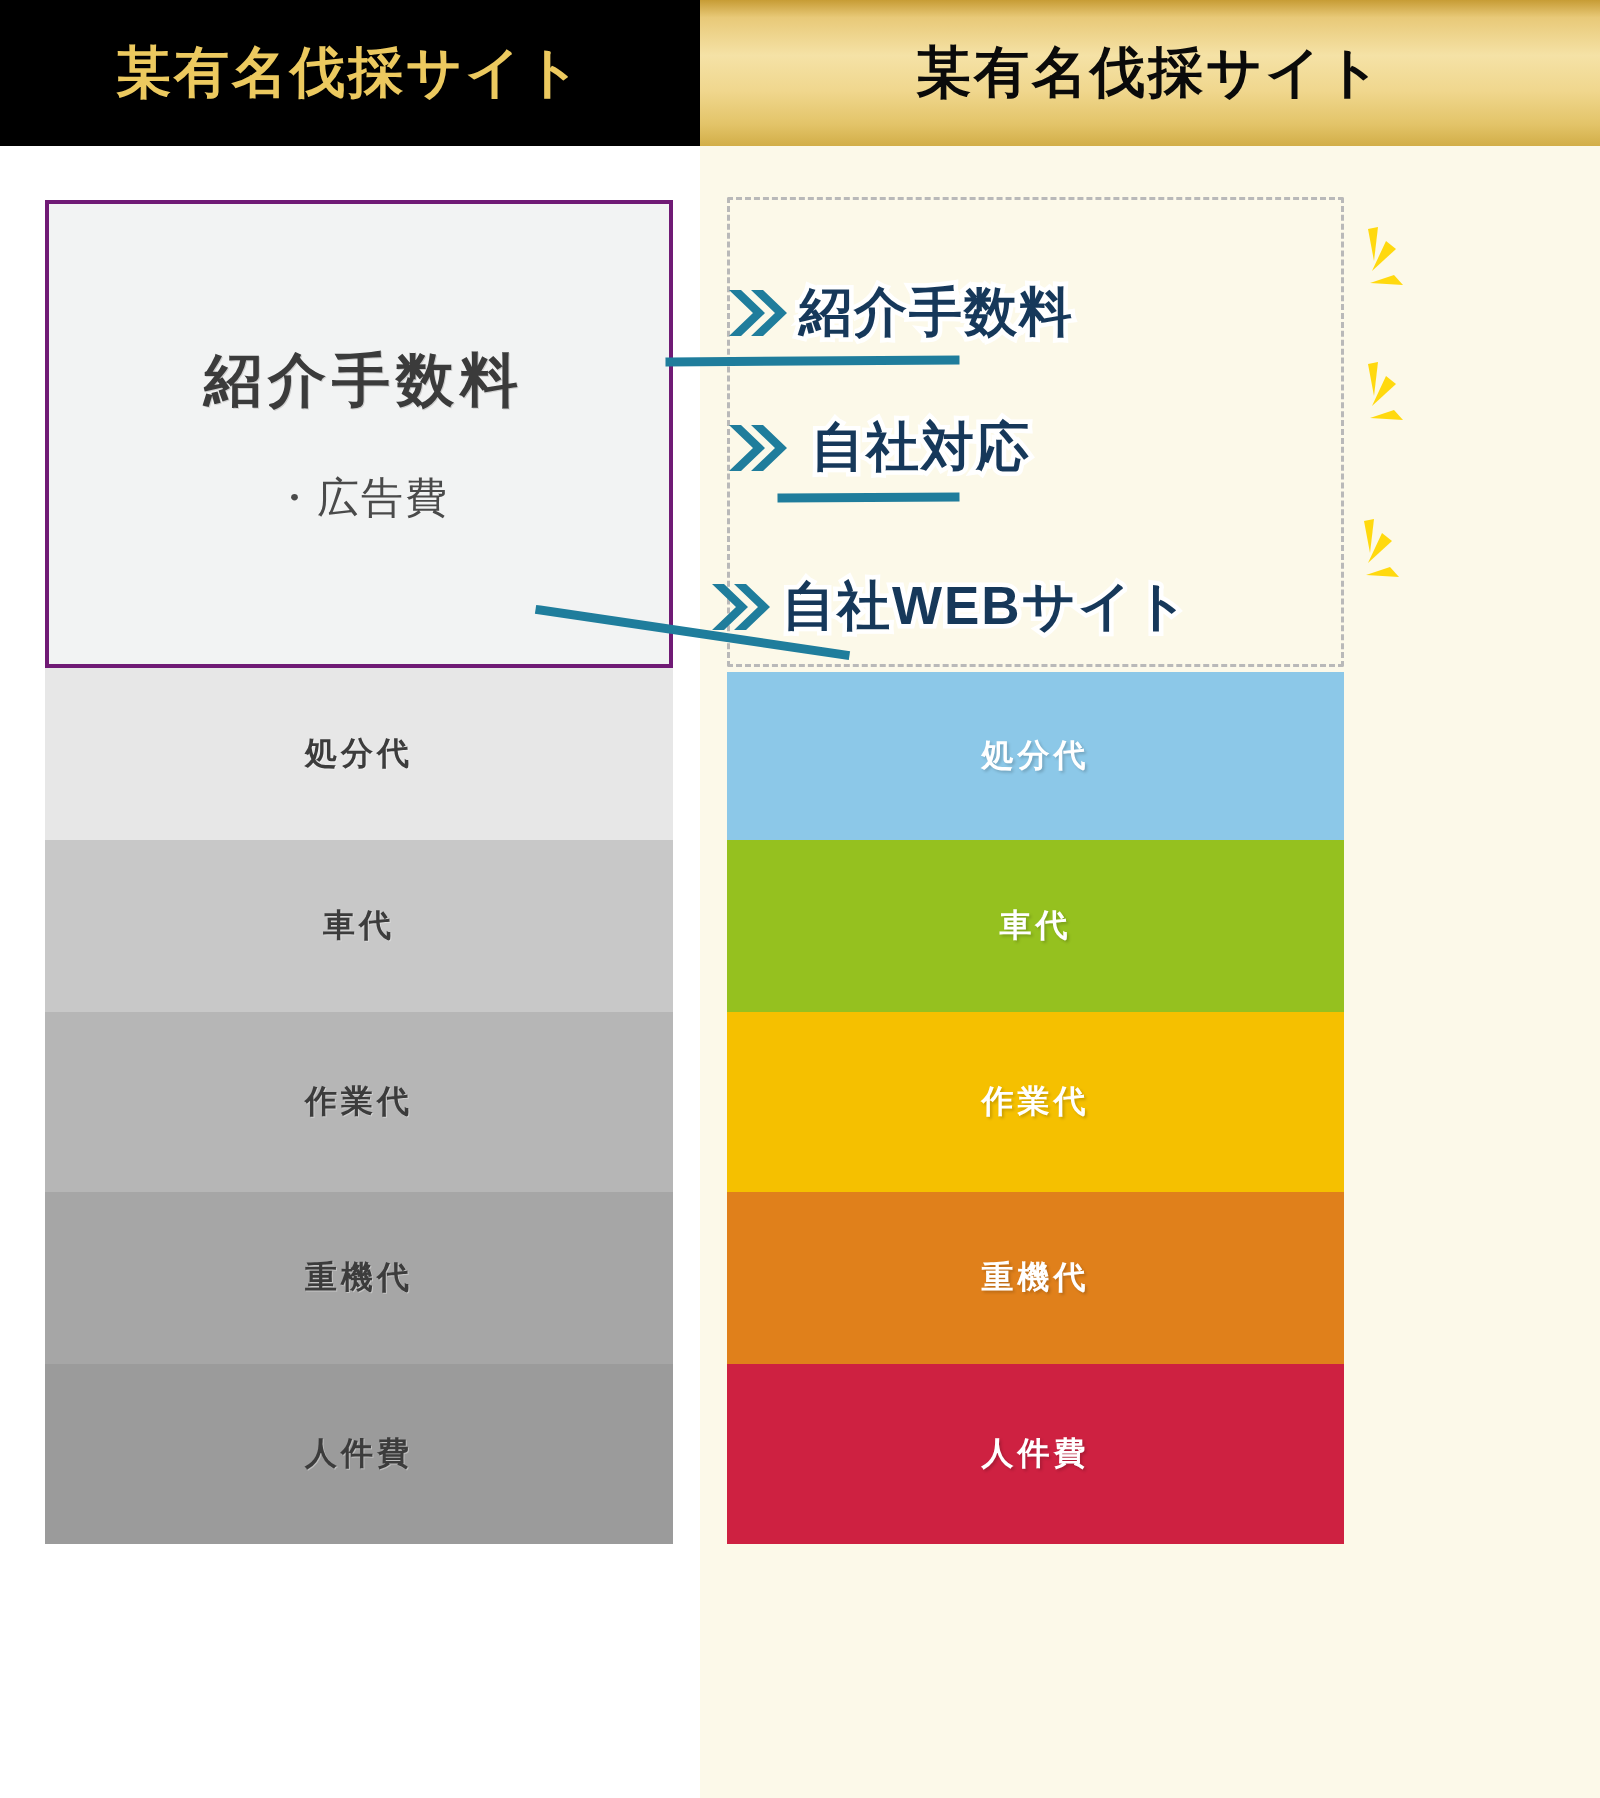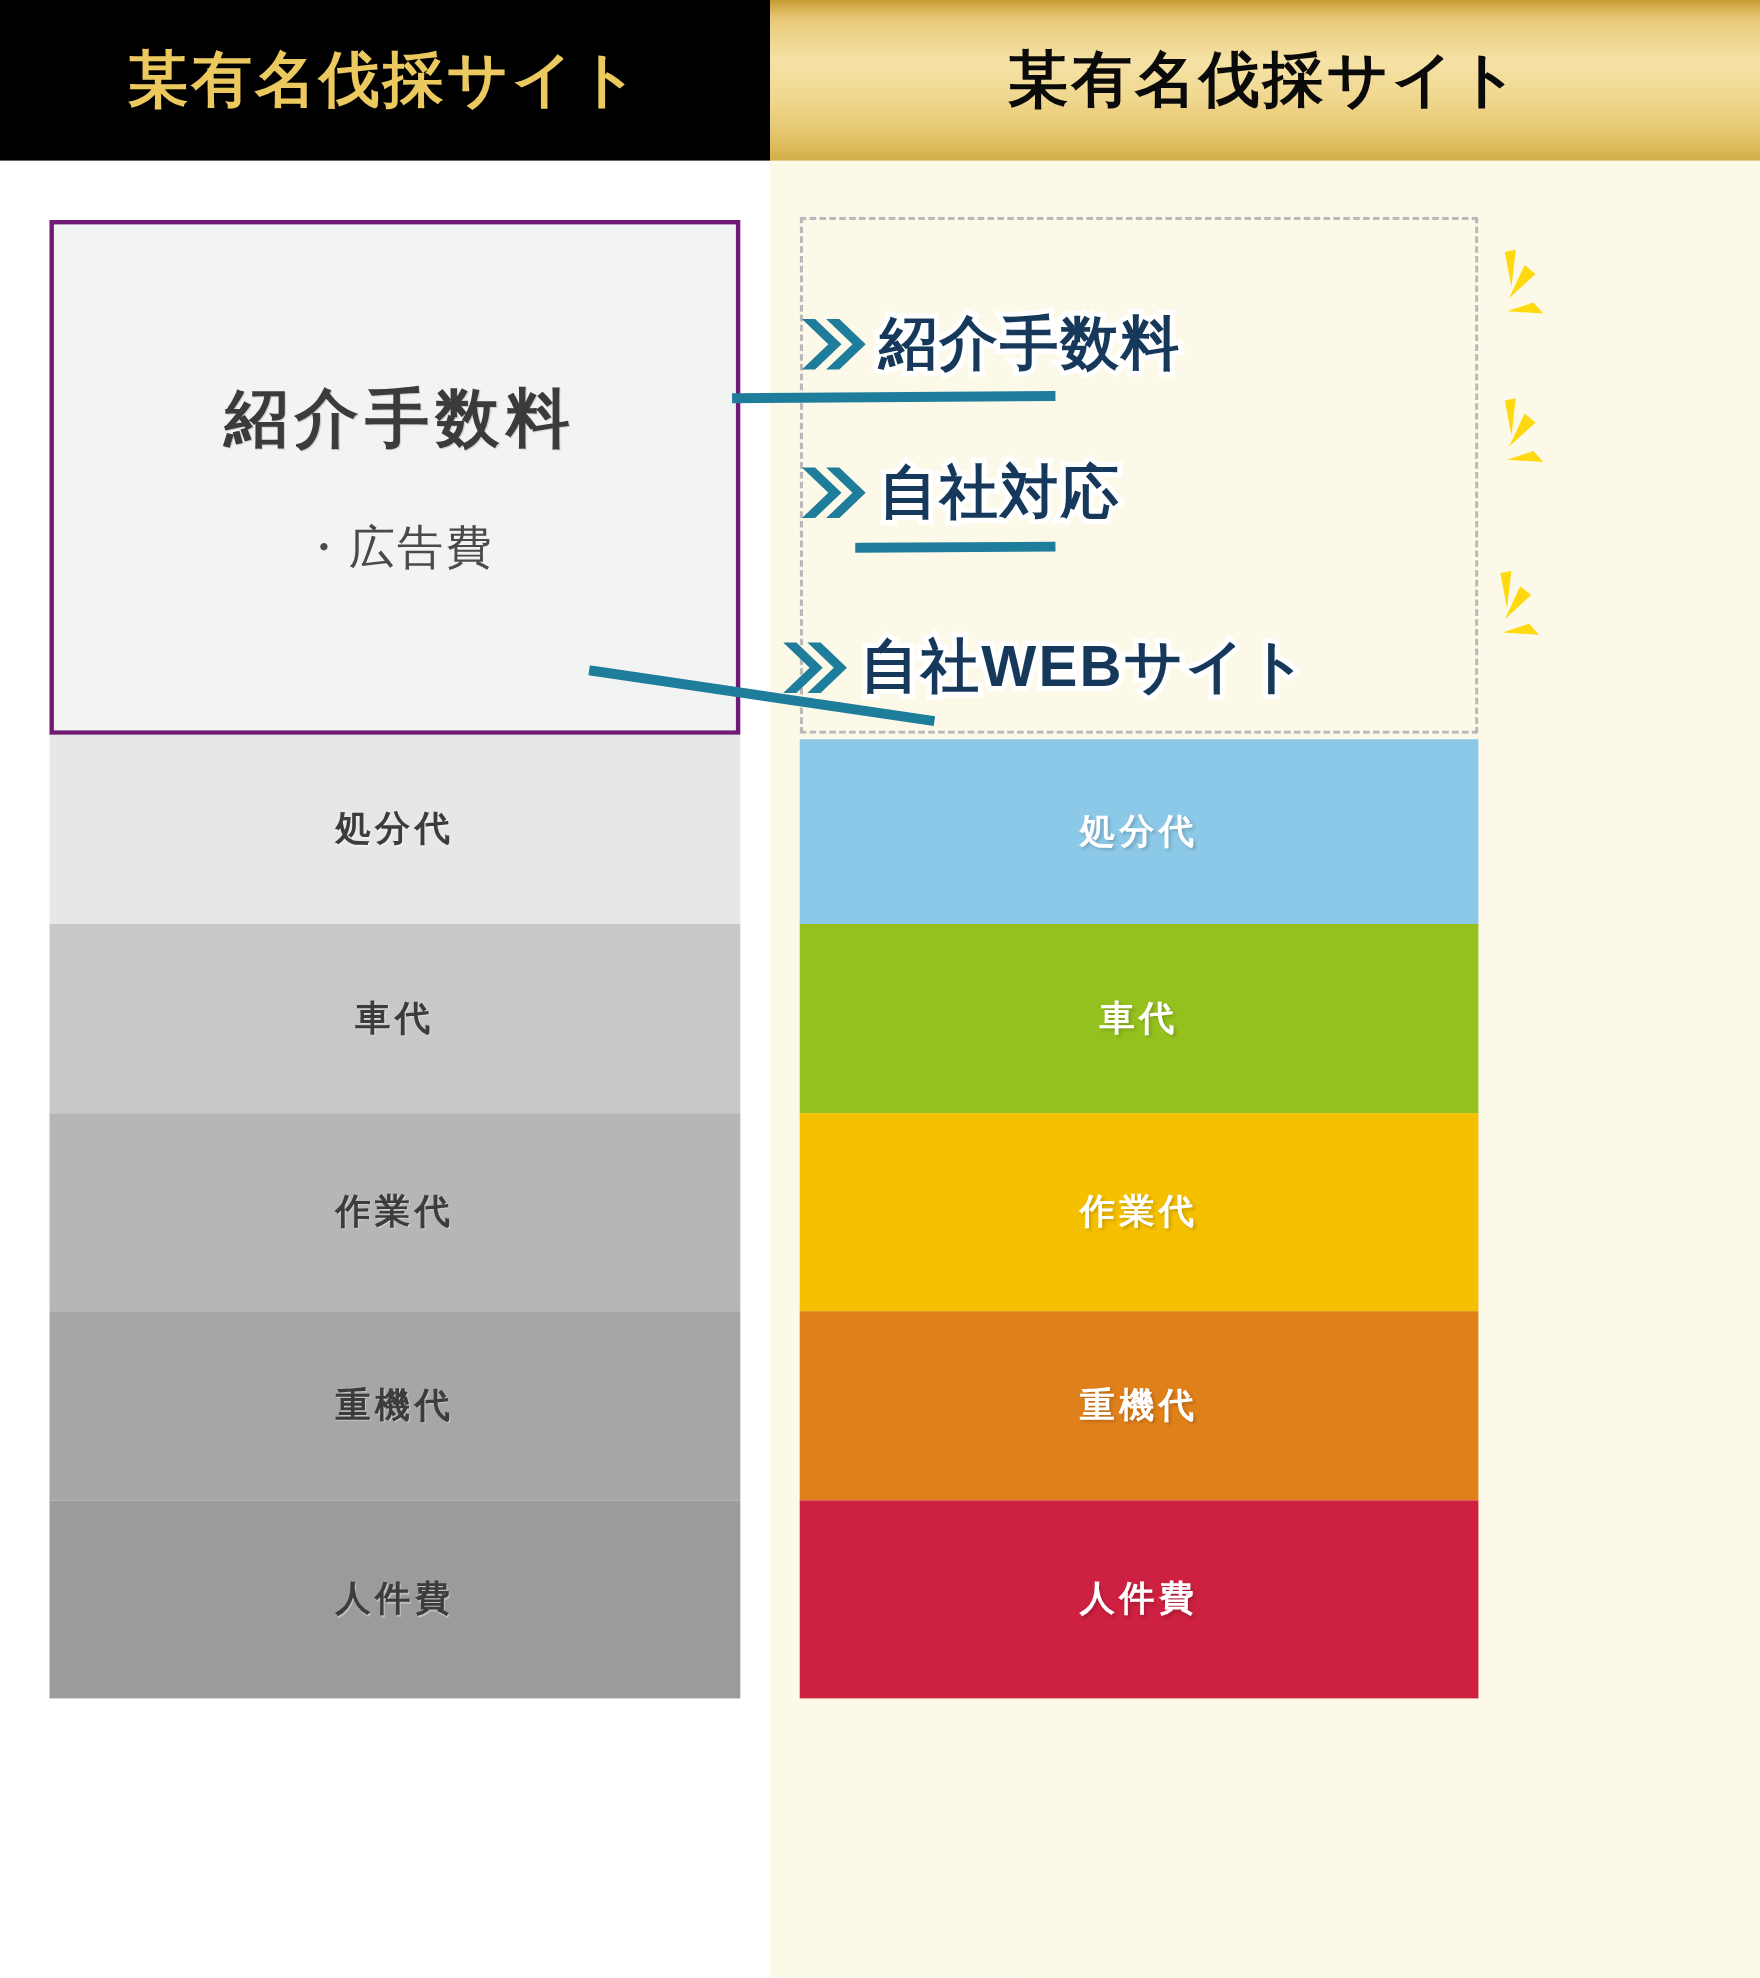--- a/index.html
+++ b/index.html
@@ -114,21 +114,21 @@
     </span>
     <span class="sparkle" style="left:607px;top:-38px;">
       <svg width="70" height="86" viewBox="0 0 70 86">
         <path d="M34 2 L44 0 L40 34 Z" fill="#ffd90f"></path>
         <path d="M52 14 L62 22 L38 44 Z" fill="#ffd90f"></path>
         <path d="M60 48 L69 58 L36 56 Z" fill="#ffd90f"></path>
       </svg>
     </span>
   </div>
 
-  <div class="promise-row" style="top:400px;">
+  <div class="promise-row" style="top:400px;gap:12px;">
     <span class="chev">
       <svg width="62" height="58" viewBox="0 0 62 58">
         <path d="M2 6 L26 29 L2 52 L14 52 L38 29 L14 6 Z" fill="#1f7d9c"></path>
         <path d="M24 6 L48 29 L24 52 L36 52 L60 29 L36 6 Z" fill="#1f7d9c"></path>
       </svg>
     </span>
     <span class="promise-label">
       <span>自社対応</span>
     </span>
     <span class="sparkle" style="left:607px;top:-38px;">

